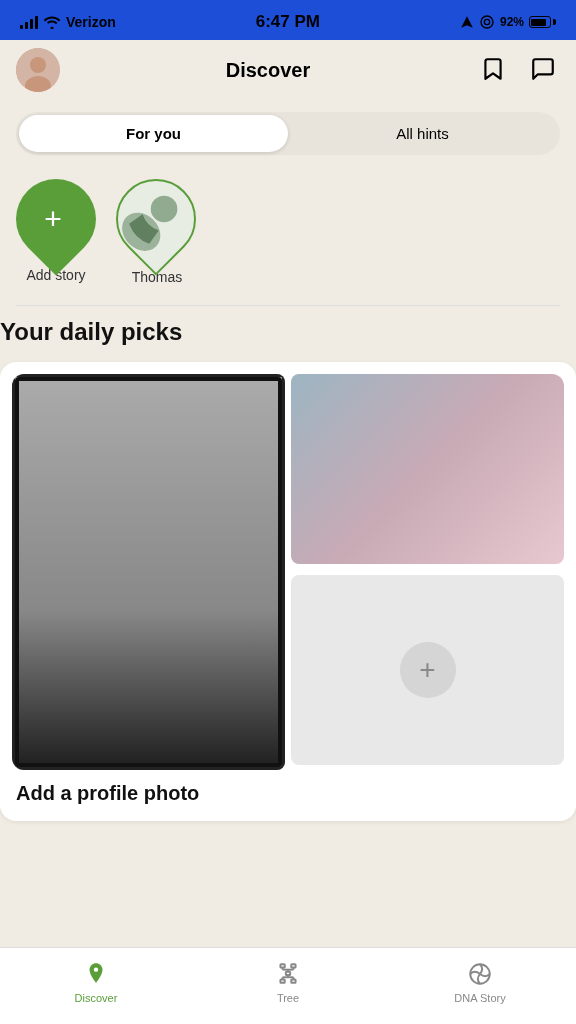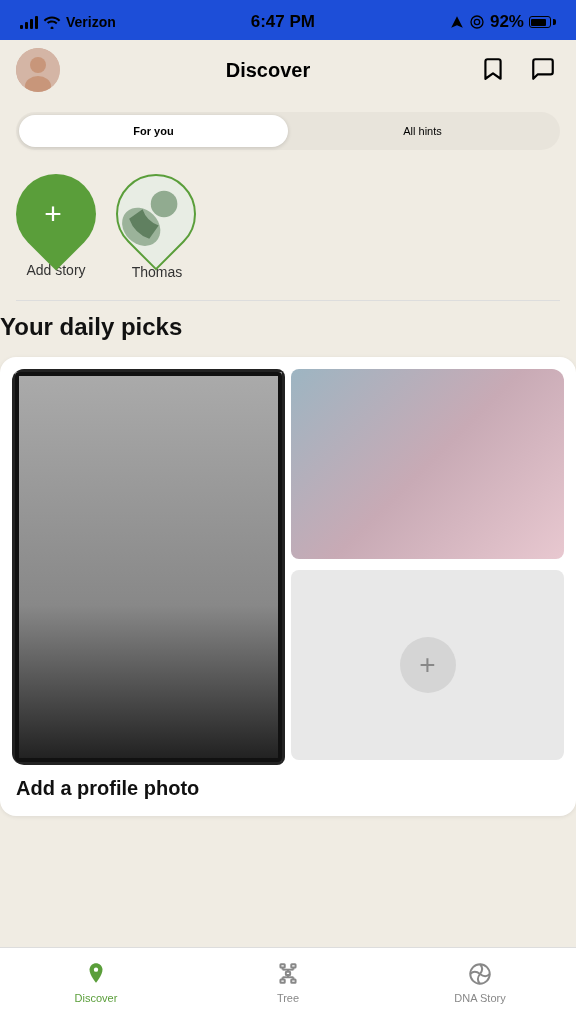--- a/index.html
+++ b/index.html
@@ -28,21 +28,21 @@
       font-weight: 600;
     }
     .status-center {
       font-size: 17px;
       font-weight: 600;
     }
     .status-right {
       display: flex;
       align-items: center;
       gap: 5px;
-      font-size: 17px;
+      font-size: 12px;
       font-weight: 600;
       text-align: right;
     }
     .signal-bars {
       display: flex;
       align-items: flex-end;
       gap: 2px;
       height: 14px;
     }
     .signal-bars span {
@@ -125,21 +125,21 @@
       background: #e8e4db;
       border-radius: 50px;
       display: flex;
       padding: 3px;
     }
     .tab-option {
       flex: 1;
       padding: 10px;
       text-align: center;
       border-radius: 50px;
-      font-size: 11px;
+      font-size: 15px;
       font-weight: 500;
       cursor: pointer;
       border: none;
       background: transparent;
     }
     .tab-option.active {
       background: #fff;
       font-weight: 600;
       box-shadow: 0 1px 4px rgba(0,0,0,0.15);
     }

